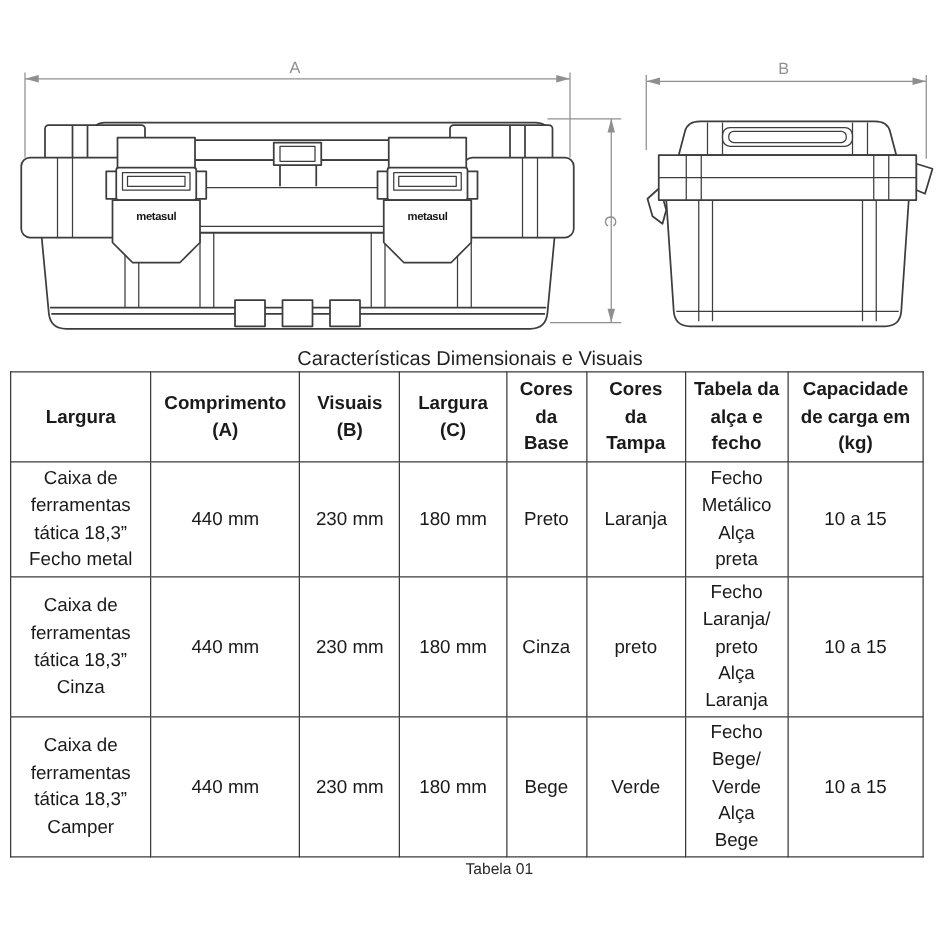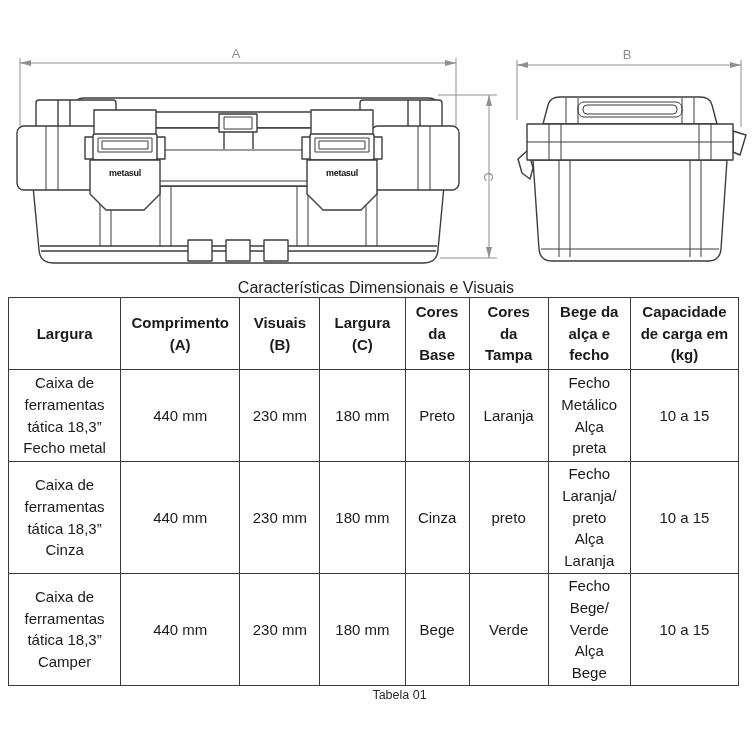--- a/index.html
+++ b/index.html
@@ -176,21 +176,21 @@
       <th>Visuais
 (B)</th>
       <th>Largura
 (C)</th>
       <th>Cores
 da
 Base</th>
       <th>Cores
 da
 Tampa</th>
-      <th>Bege da
+      <th>Tabela da
 alça e
 fecho</th>
       <th>Capacidade
 de carga em
 (kg)</th>
     </tr>
     <tr style="height:92px">
       <td>Caixa de
 ferramentas
 tática 18,3”

